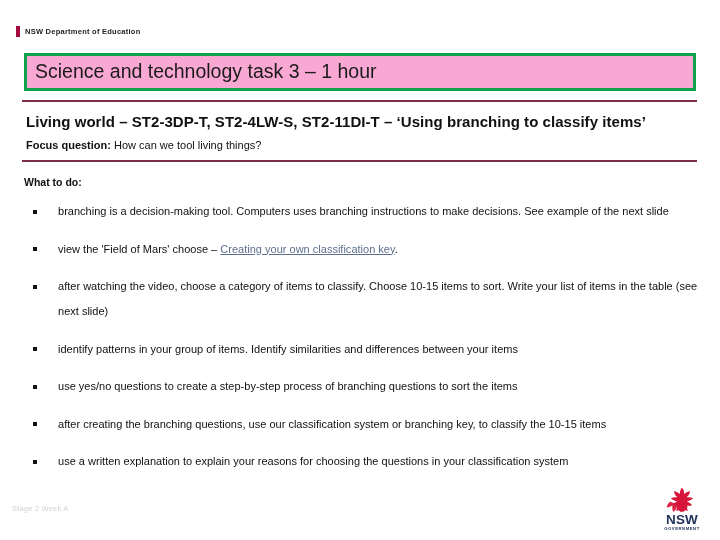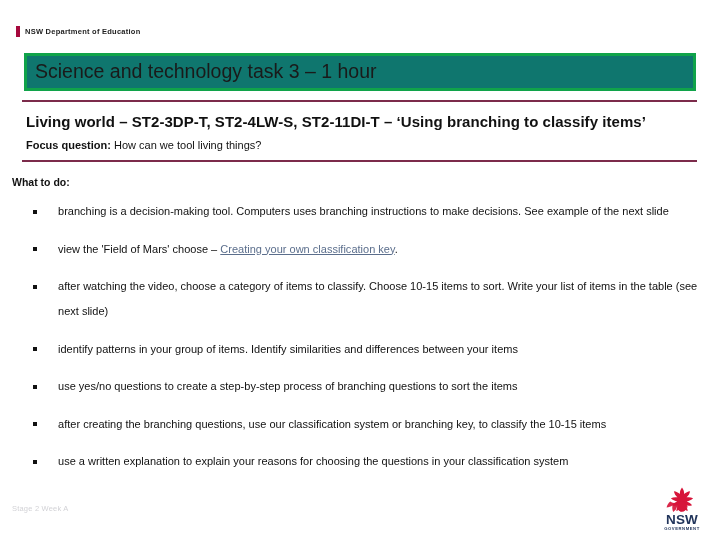--- a/index.html
+++ b/index.html
@@ -48,21 +48,21 @@
 
   
   .title-box {
     position: absolute;
     left: 24px;
     top: 53px;
     width: 672px;
     height: 38px;
     box-sizing: border-box;
     border: 3px solid #10A34A;
-    background: #0f766e;
+    background: #f9a8d4;
     display: flex;
     align-items: center;
   }
   .title-text {
     font-size: 19.5px;
     color: #1A1A1A;
     padding-left: 8px;
     font-weight: normal;
     line-height: 1.1;
     white-space: nowrap;
@@ -98,21 +98,21 @@
     color: #111111;
     white-space: nowrap;
   }
   .focus-line .lbl {
     font-weight: bold;
   }
 
   
   .section-head {
     position: absolute;
-    left: 12px;
+    left: 24px;
     top: 176px;
     font-size: 10.5px;
     font-weight: bold;
     color: #111111;
   }
 
   .bullet-list {
     position: absolute;
     left: 24px;
     top: 199px;

